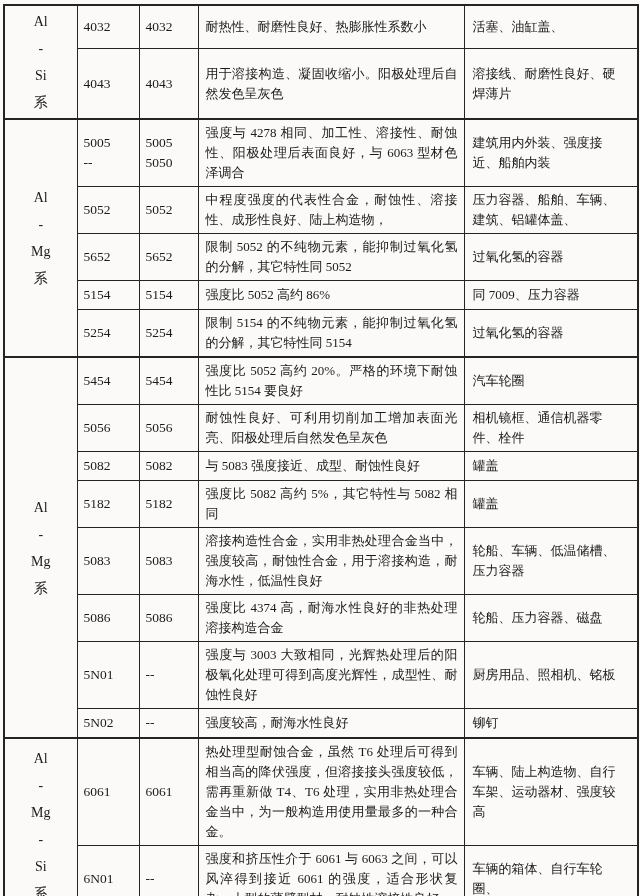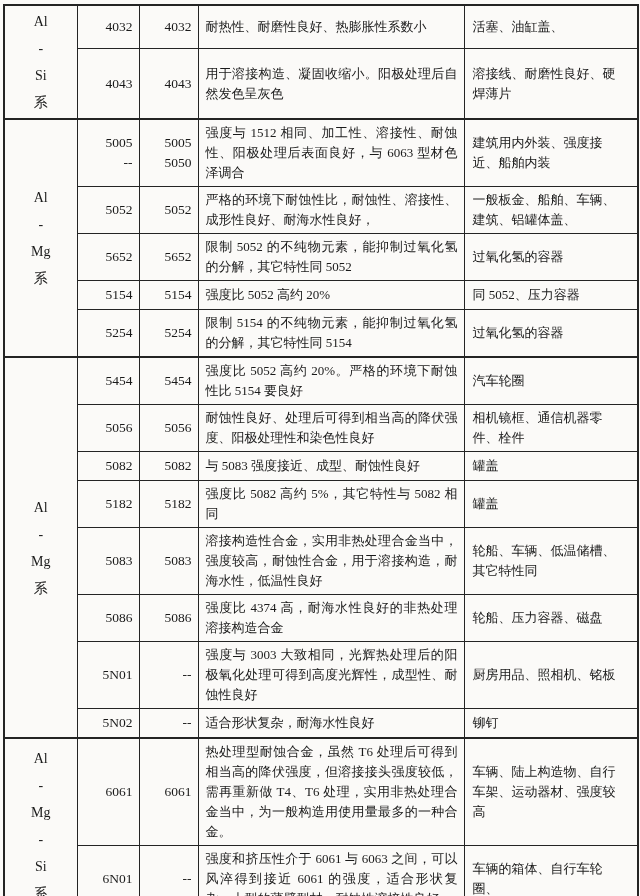--- a/index.html
+++ b/index.html
@@ -43,21 +43,21 @@
   }
   tr.section-start td{border-top:2px solid var(--border);}
   td.series{
     text-align:center;
     font-size:14px;
     line-height:27px;
     padding:2px;
   }
   td.series div{min-height:24px;}
   td.num{
-    text-align:right;
+    text-align:left;
     white-space:pre-line;
     font-size:13.5px;
   }
   td.char{
     text-align:justify;
     text-justify:inter-ideograph;
     padding:3px 6px 3px 7px;
   }
   td.app{
     text-align:left;
@@ -99,40 +99,40 @@
           <td class="series" rowspan="5">
             <div>Al</div>
             <div>-</div>
             <div>Mg</div>
             <div>系</div>
           </td>
           <td class="num">5005
 --</td>
           <td class="num">5005
 5050</td>
-          <td class="char">强度与 1512 相同、加工性、溶接性、耐蚀性、阳极处理后表面良好，与 6063 型材色泽调合</td>
+          <td class="char">强度与 4278 相同、加工性、溶接性、耐蚀性、阳极处理后表面良好，与 6063 型材色泽调合</td>
           <td class="app">建筑用内外装、强度接近、船舶内装</td>
         </tr>
         <tr>
           <td class="num">5052</td>
           <td class="num">5052</td>
-          <td class="char">严格的环境下耐蚀性比，耐蚀性、溶接性、成形性良好、耐海水性良好，</td>
-          <td class="app">一般板金、船舶、车辆、建筑、铝罐体盖、</td>
+          <td class="char">中程度强度的代表性合金，耐蚀性、溶接性、成形性良好、陆上构造物，</td>
+          <td class="app">压力容器、船舶、车辆、建筑、铝罐体盖、</td>
         </tr>
         <tr>
           <td class="num">5652</td>
           <td class="num">5652</td>
           <td class="char">限制 5052 的不纯物元素，能抑制过氧化氢的分解，其它特性同 5052</td>
           <td class="app">过氧化氢的容器</td>
         </tr>
         <tr>
           <td class="num">5154</td>
           <td class="num">5154</td>
-          <td class="char">强度比 5052 高约 20%</td>
-          <td class="app">同 5052、压力容器</td>
+          <td class="char">强度比 5052 高约 86%</td>
+          <td class="app">同 7009、压力容器</td>
         </tr>
         <tr>
           <td class="num">5254</td>
           <td class="num">5254</td>
           <td class="char">限制 5154 的不纯物元素，能抑制过氧化氢的分解，其它特性同 5154</td>
           <td class="app">过氧化氢的容器</td>
         </tr>
         <tr class="section-start">
           <td class="series" rowspan="8">
             <div>Al</div>
@@ -141,57 +141,57 @@
             <div>系</div>
           </td>
           <td class="num">5454</td>
           <td class="num">5454</td>
           <td class="char">强度比 5052 高约 20%。严格的环境下耐蚀性比 5154 要良好</td>
           <td class="app">汽车轮圈</td>
         </tr>
         <tr>
           <td class="num">5056</td>
           <td class="num">5056</td>
-          <td class="char">耐蚀性良好、处理后可得到相当高的降伏强度、阳极处理性和染色性良好</td>
+          <td class="char">耐蚀性良好、可利用切削加工增加表面光亮、阳极处理后自然发色呈灰色</td>
           <td class="app">相机镜框、通信机器零件、栓件</td>
         </tr>
         <tr>
           <td class="num">5082</td>
           <td class="num">5082</td>
           <td class="char">与 5083 强度接近、成型、耐蚀性良好</td>
           <td class="app">罐盖</td>
         </tr>
         <tr>
           <td class="num">5182</td>
           <td class="num">5182</td>
           <td class="char">强度比 5082 高约 5%，其它特性与 5082 相同</td>
           <td class="app">罐盖</td>
         </tr>
         <tr>
           <td class="num">5083</td>
           <td class="num">5083</td>
           <td class="char">溶接构造性合金，实用非热处理合金当中，强度较高，耐蚀性合金，用于溶接构造，耐海水性，低温性良好</td>
-          <td class="app">轮船、车辆、低温储槽、其它特性同</td>
+          <td class="app">轮船、车辆、低温储槽、压力容器</td>
         </tr>
         <tr>
           <td class="num">5086</td>
           <td class="num">5086</td>
           <td class="char">强度比 4374 高，耐海水性良好的非热处理溶接构造合金</td>
           <td class="app">轮船、压力容器、磁盘</td>
         </tr>
         <tr>
           <td class="num">5N01</td>
           <td class="num">--</td>
           <td class="char">强度与 3003 大致相同，光辉热处理后的阳极氧化处理可得到高度光辉性，成型性、耐蚀性良好</td>
           <td class="app">厨房用品、照相机、铭板</td>
         </tr>
         <tr>
           <td class="num">5N02</td>
           <td class="num">--</td>
-          <td class="char">适合形状复杂，耐海水性良好</td>
+          <td class="char">强度较高，耐海水性良好</td>
           <td class="app">铆钉</td>
         </tr>
         <tr class="section-start">
           <td class="series" rowspan="2">
             <div>Al</div>
             <div>-</div>
             <div>Mg</div>
             <div>-</div>
             <div>Si</div>
             <div>系</div>

